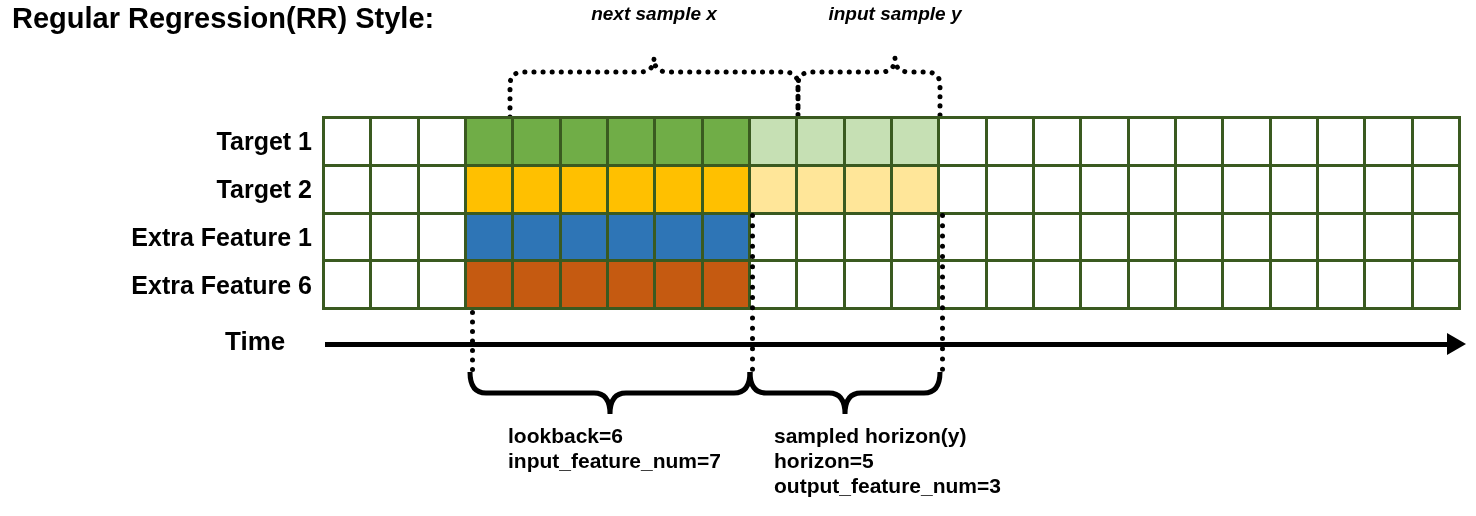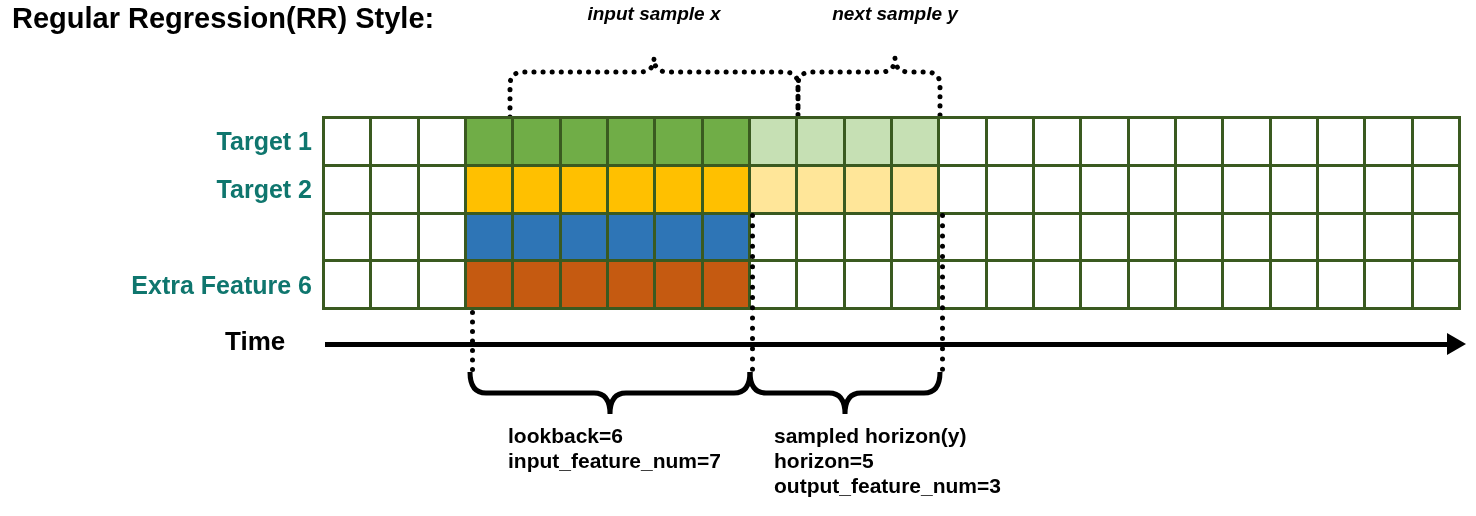--- a/index.html
+++ b/index.html
@@ -19,21 +19,21 @@
   }
 
   .toplabel{
     position:absolute;top:3px;
     font-size:19px;font-style:italic;font-weight:600;color:#000;
     white-space:nowrap;transform:translateX(-50%);
   }
 
   .rowlabel{
     position:absolute;right:1164px;
-    font-size:25px;font-weight:700;color:#0f766e;
+    font-size:25px;font-weight:700;color:#000000;
     white-space:nowrap;text-align:right;
     height:48px;line-height:48px;
   }
 
   
   #grid{
     position:absolute;left:322px;top:116px;
     width:1139px;height:194px;
     background:#3a5a20;
     display:grid;
@@ -81,32 +81,33 @@
     stroke-linecap:round;stroke-dasharray:0.1 9;}
   .brace-bot{fill:none;stroke:#000;stroke-width:5;stroke-linecap:butt;}
 </style>
 </head>
 <body>
 
 <div id="stage">
 
   <div class="title">Regular Regression(RR) Style:</div>
 
-  <div class="toplabel" id="toplab0" style="left: 654px;">input sample x</div>
-  <div class="toplabel" id="toplab1" style="left: 895px;">next sample y</div>
+  <div class="toplabel" id="toplab0" style="left: 654px;">next sample x</div>
+  <div class="toplabel" id="toplab1" style="left: 895px;">input sample y</div>
 
   <svg width="1476" height="516">
 
     <path class="brace-top" d="M510,117 L510,85 Q510,72 524,72 L640,72 Q654,72 654,58 Q654,72 668,72 L784,72 Q798,72 798,85 L798,117"></path>
 
     <path class="brace-top" d="M798,117 L798,85 Q798,72 812,72 L881,72 Q895,72 895,58 Q895,72 909,72 L926,72 Q940,72 940,85 L940,117"></path>
   </svg>
 
   <div class="rowlabel" style="top:117px">Target 1</div>
   <div class="rowlabel" style="top:165px">Target 2</div>
+  <div class="rowlabel" style="top:213px">Extra Feature 1</div>
   <div class="rowlabel" style="top:261px">Extra Feature 6</div>
 
   <div id="grid">
       <div class="cell" style="background: rgb(255, 255, 255);"></div>
       <div class="cell" style="background: rgb(255, 255, 255);"></div>
       <div class="cell" style="background: rgb(255, 255, 255);"></div>
       <div class="cell" style="background: rgb(112, 173, 71);"></div>
       <div class="cell" style="background: rgb(112, 173, 71);"></div>
       <div class="cell" style="background: rgb(112, 173, 71);"></div>
       <div class="cell" style="background: rgb(112, 173, 71);"></div>

